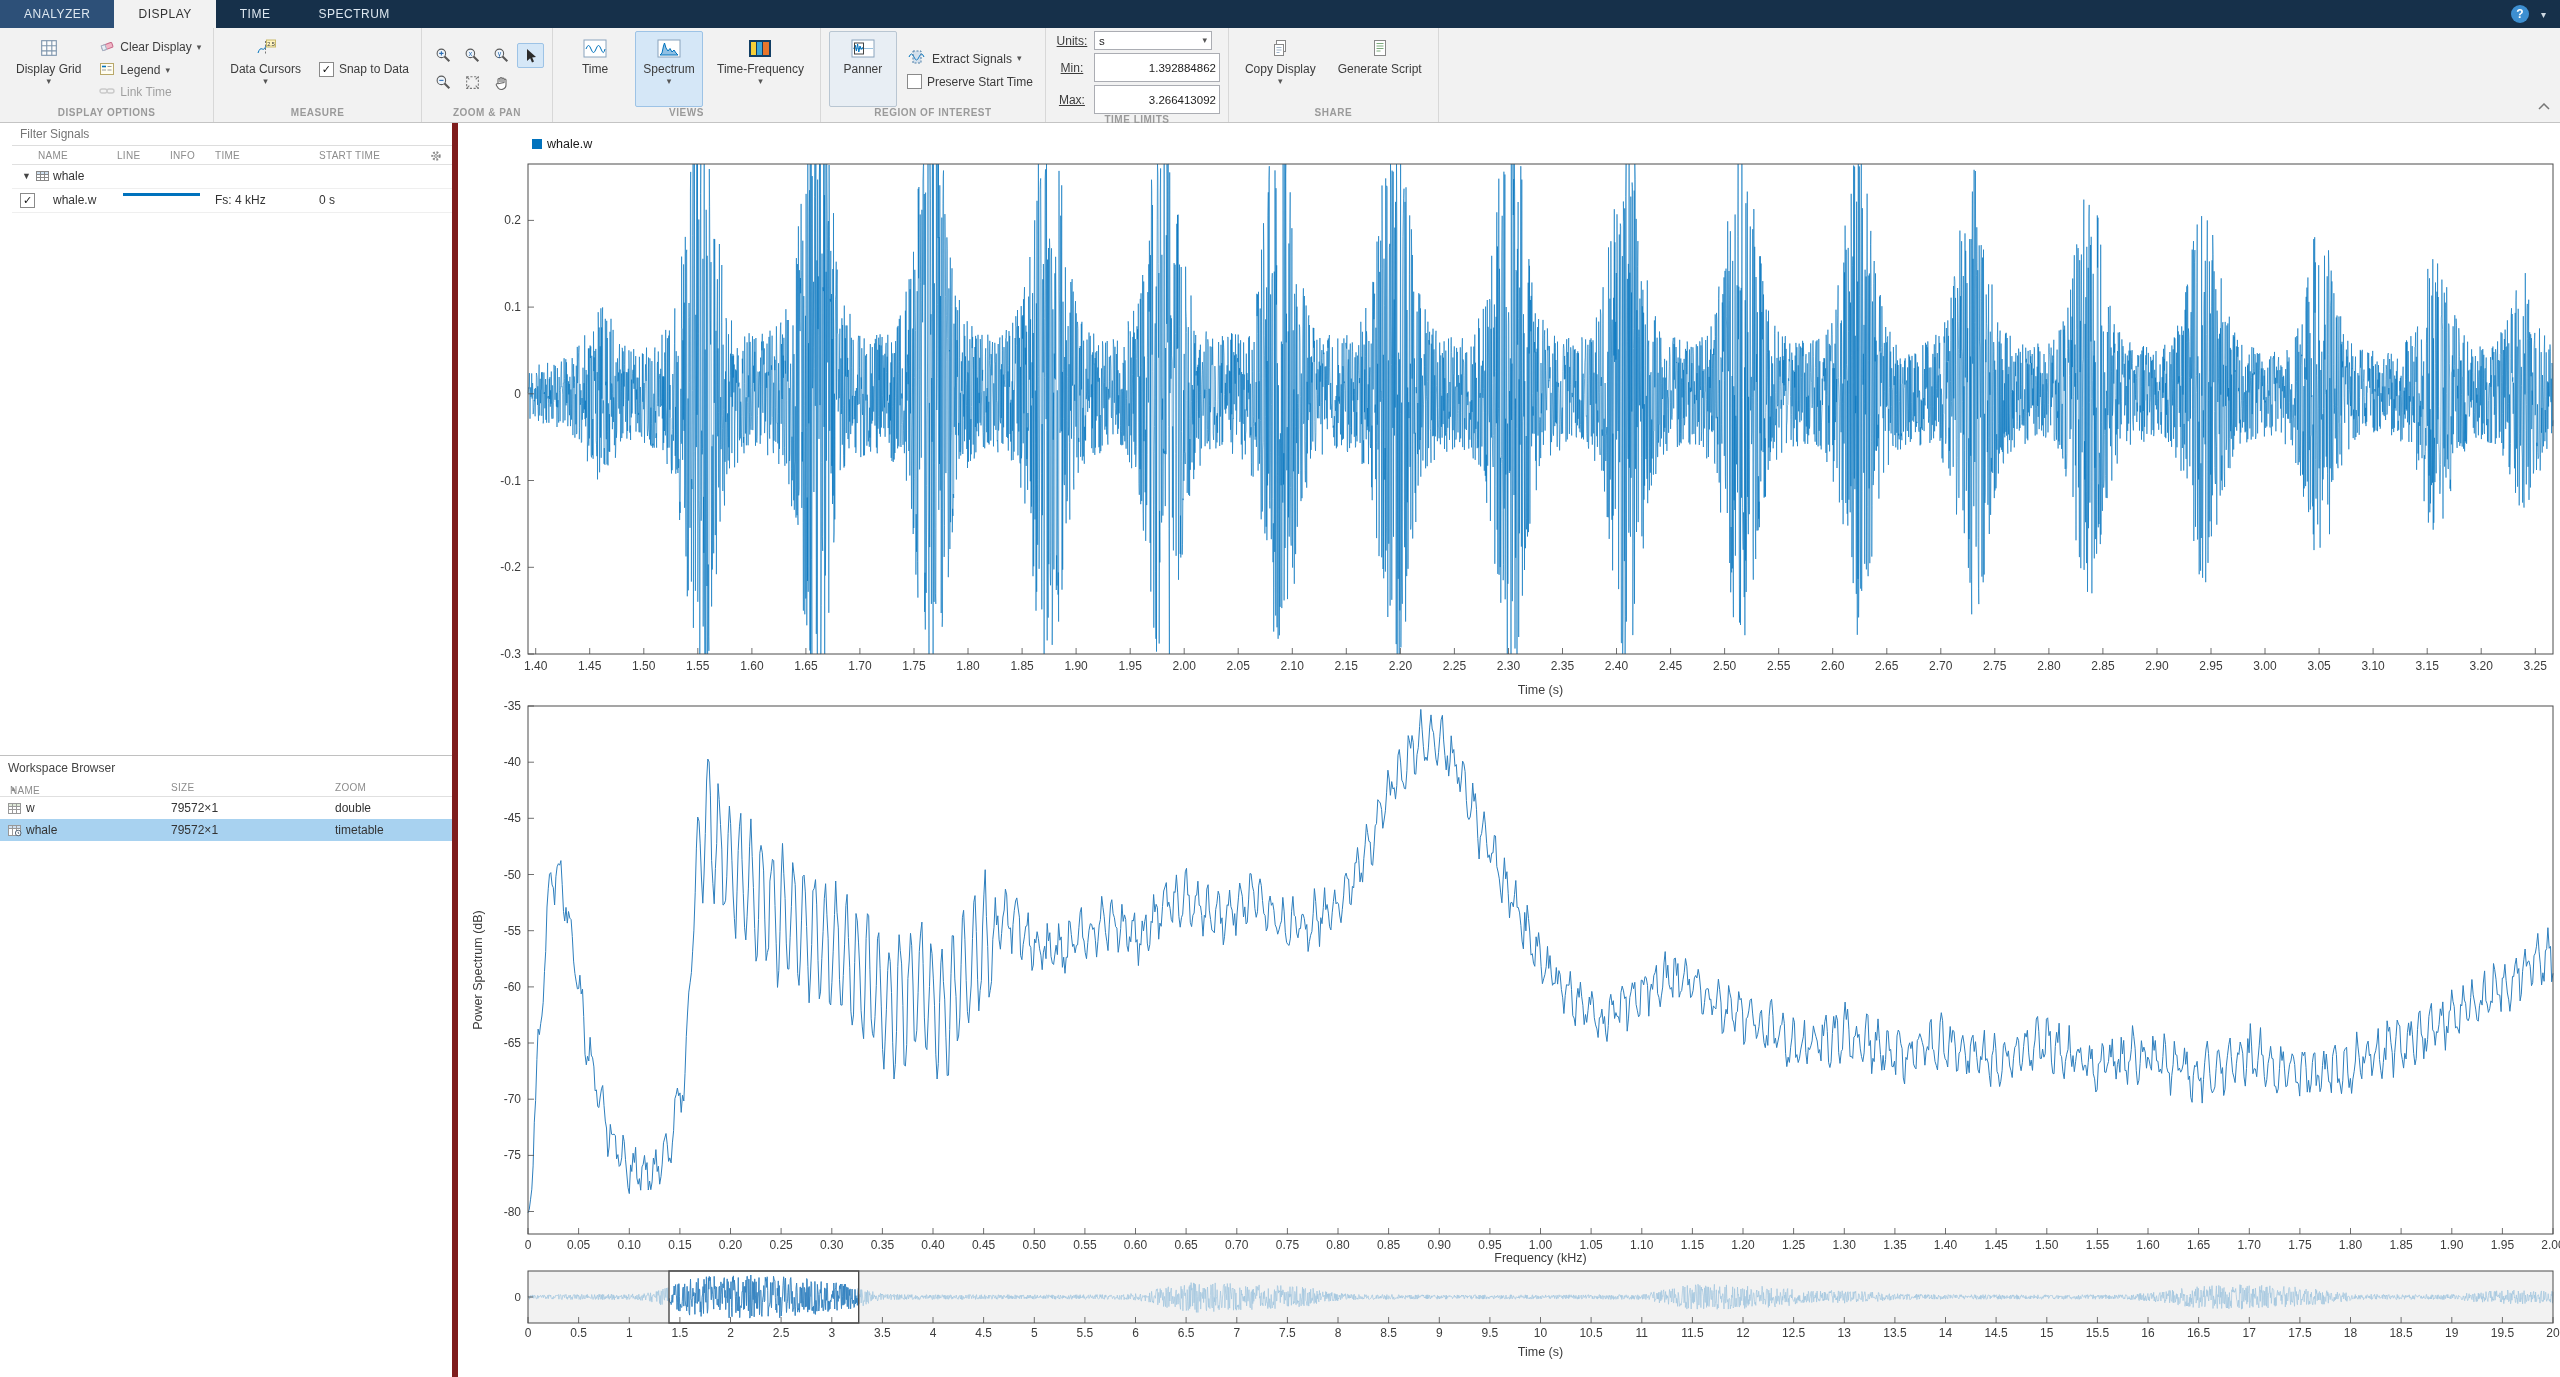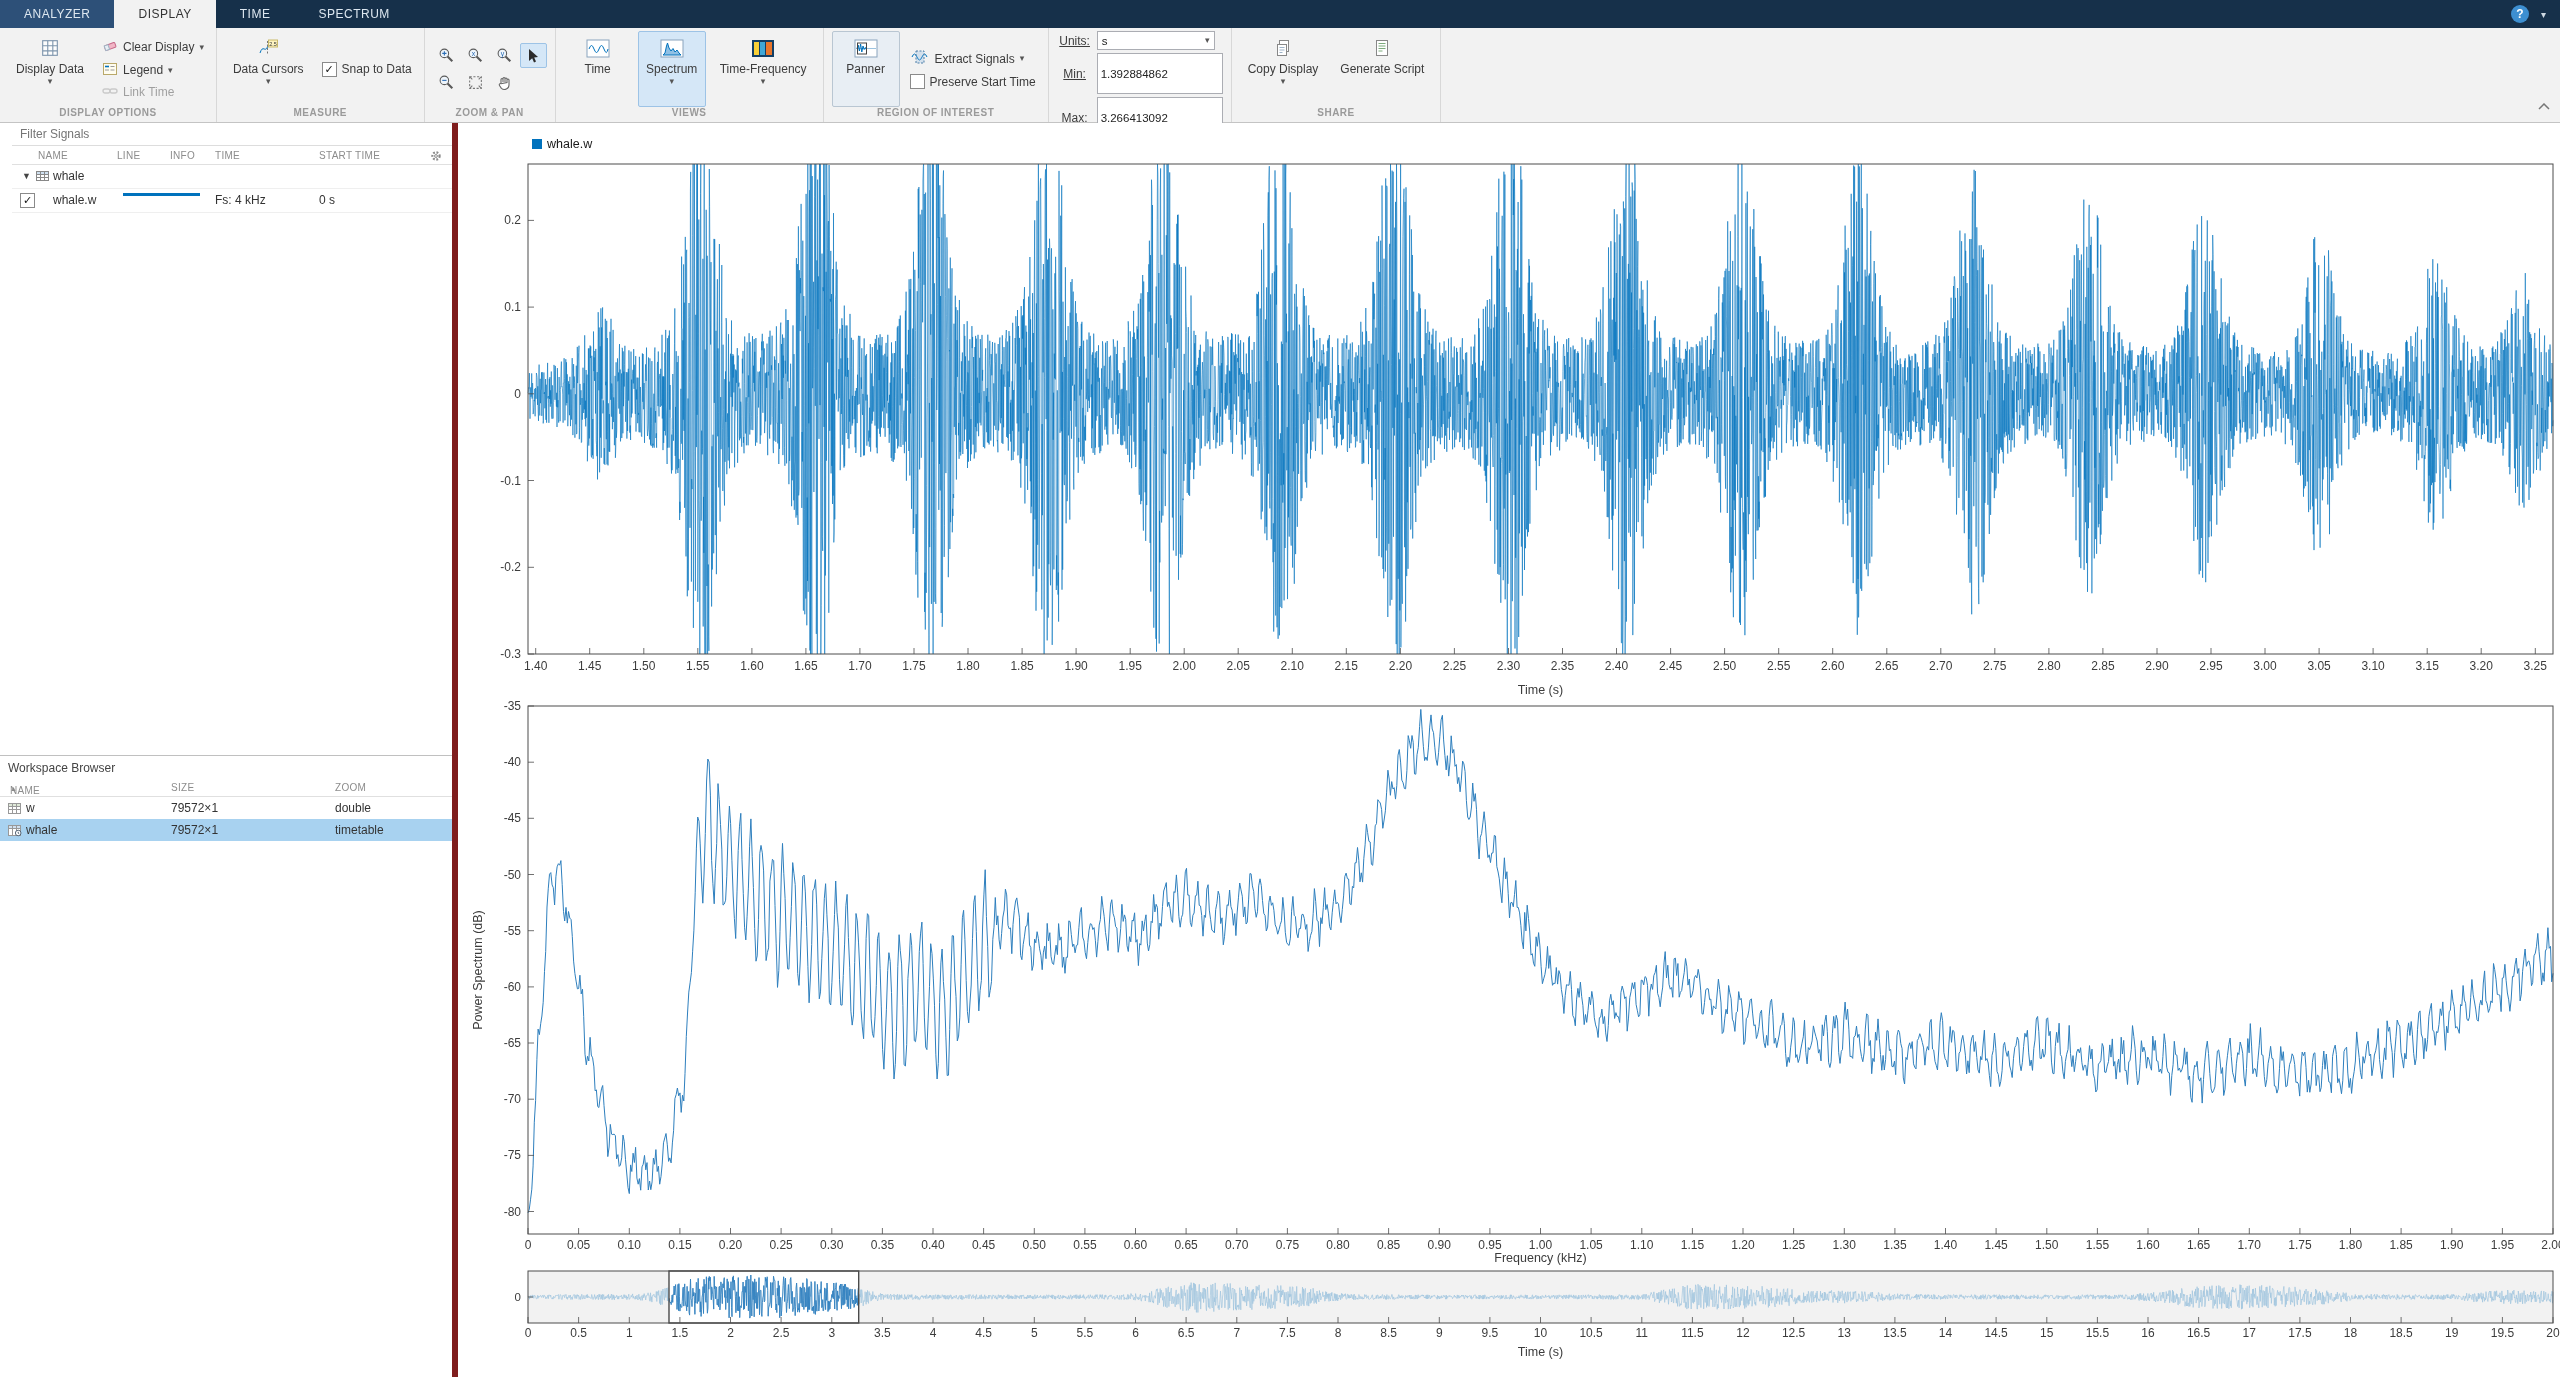--- a/index.html
+++ b/index.html
@@ -27,21 +27,21 @@
   .stack{display:flex;flex-direction:column;justify-content:center;gap:4px;}
   .btn-h{display:flex;align-items:center;gap:5px;font-size:12px;color:#3c3c3c;padding:1px 4px;cursor:pointer;white-space:nowrap;}
   .btn-h.disabled{opacity:.45;}
   .cb{width:13px;height:13px;border:1px solid #8a8a8a;background:#fff;display:inline-flex;align-items:center;justify-content:center;font-size:11px;color:#111;flex:0 0 auto;}
   .zoom-grid{display:grid;grid-template-columns:repeat(4,27px);grid-auto-rows:25px;gap:2px;align-content:center;}
   .icon-btn{display:flex;align-items:center;justify-content:center;border:1px solid transparent;border-radius:2px;cursor:pointer;}
   .icon-btn.selected{background:#d5e7f7;border-color:#9dc3e6;}
   .tl-col{display:flex;flex-direction:column;justify-content:center;gap:3px;}
   .tl-row{display:flex;align-items:center;gap:4px;font-size:12px;color:#3c3c3c;}
   .tl-row .tl-lab{width:36px;text-align:center;text-decoration:underline;}
-  .tl-input{width:118px;height:17px;border:1px solid #abadb3;font-size:11.5px;padding:11px 3px;font-family:"Liberation Sans",sans-serif;color:#222;background:#fff;}
+  .tl-input{width:118px;height:17px;border:1px solid #abadb3;font-size:11.5px;padding:5px 3px;font-family:"Liberation Sans",sans-serif;color:#222;background:#fff;text-align:right;}
   .tl-select{width:118px;height:19px;border:1px solid #abadb3;background:#fff;font-size:11.5px;display:flex;align-items:center;padding:0 4px;justify-content:space-between;color:#222;cursor:pointer;box-sizing:border-box;}
   .ribbon-collapse{position:absolute;right:10px;bottom:8px;cursor:pointer;}
 
   
   .content{display:flex;height:1255px;}
   .sidebar{width:440px;border-right:6px solid #7f1d1d;position:relative;background:#fff;flex:0 0 auto;padding-left:12px;}
   .main{flex:1;position:relative;background:#fff;}
 
   .filter-input{display:block;width:424px;height:22px;border:none;border-bottom:1px solid #ddd;padding:0 8px;font-size:12px;color:#555;font-family:"Liberation Sans",sans-serif;outline:none;background:#fff;}
   .fs-header{position:relative;height:18px;border-bottom:1px solid #e0e0e0;font-size:10px;color:#8c8c8c;letter-spacing:.3px;}
@@ -83,21 +83,21 @@
 
     <div class="section">
       <div class="section-content">
         <div class="btn-v">
           <span class="ico">
             <svg width="18" height="18" viewBox="0 0 16 16">
                 <rect x="1.5" y="1.5" width="13" height="13" fill="#fdfdfd" stroke="#7f96ad"></rect>
                 <path d="M1.5 6h13M1.5 10.5h13M6 1.5v13M10.5 1.5v13" stroke="#7f96ad" fill="none"></path>
               </svg>
           </span>
-          <span>Display Data</span>
+          <span>Display Grid</span>
           <span class="drop">▾</span>
         </div>
         <div class="stack">
           <div class="btn-h">
             <span>
               <svg width="16" height="14" viewBox="0 0 16 14">
                   <g transform="rotate(-20 8 7)">
                     <rect x="2.5" y="5" width="11" height="5" rx="1" fill="#f2b6c6" stroke="#c76a8a"></rect>
                     <rect x="2.5" y="5" width="4" height="5" fill="#e8eff5" stroke="#9fb4c4"></rect>
                   </g>

